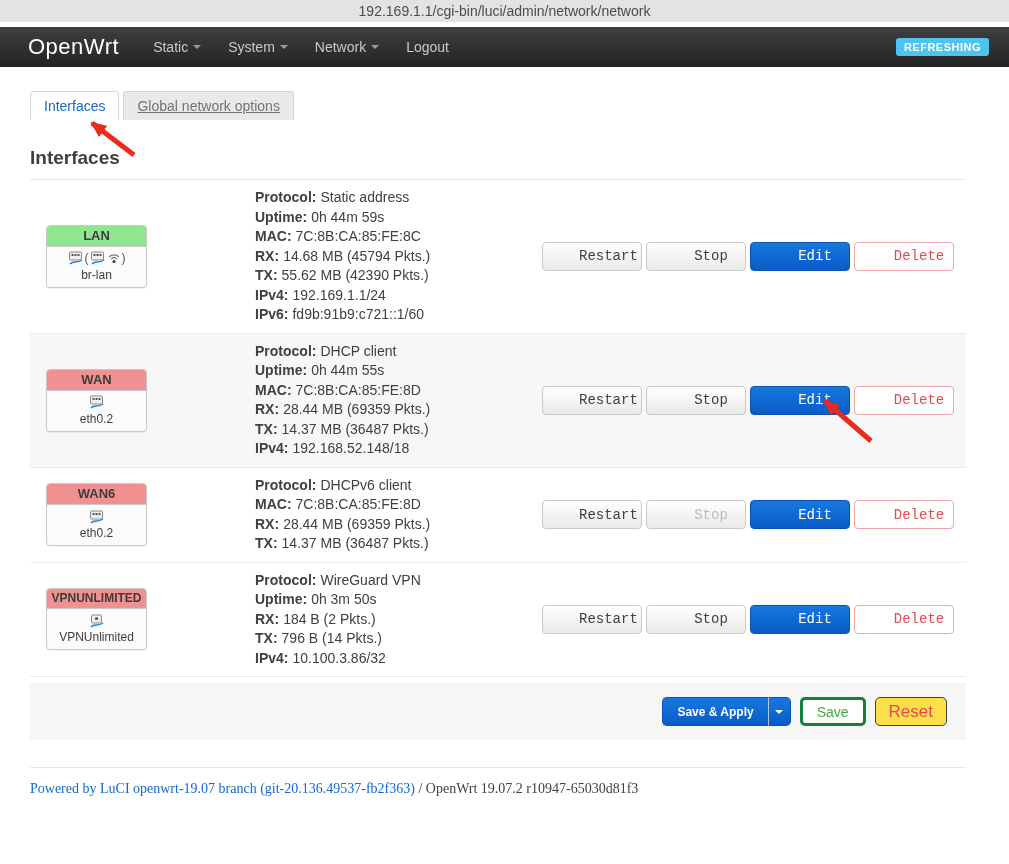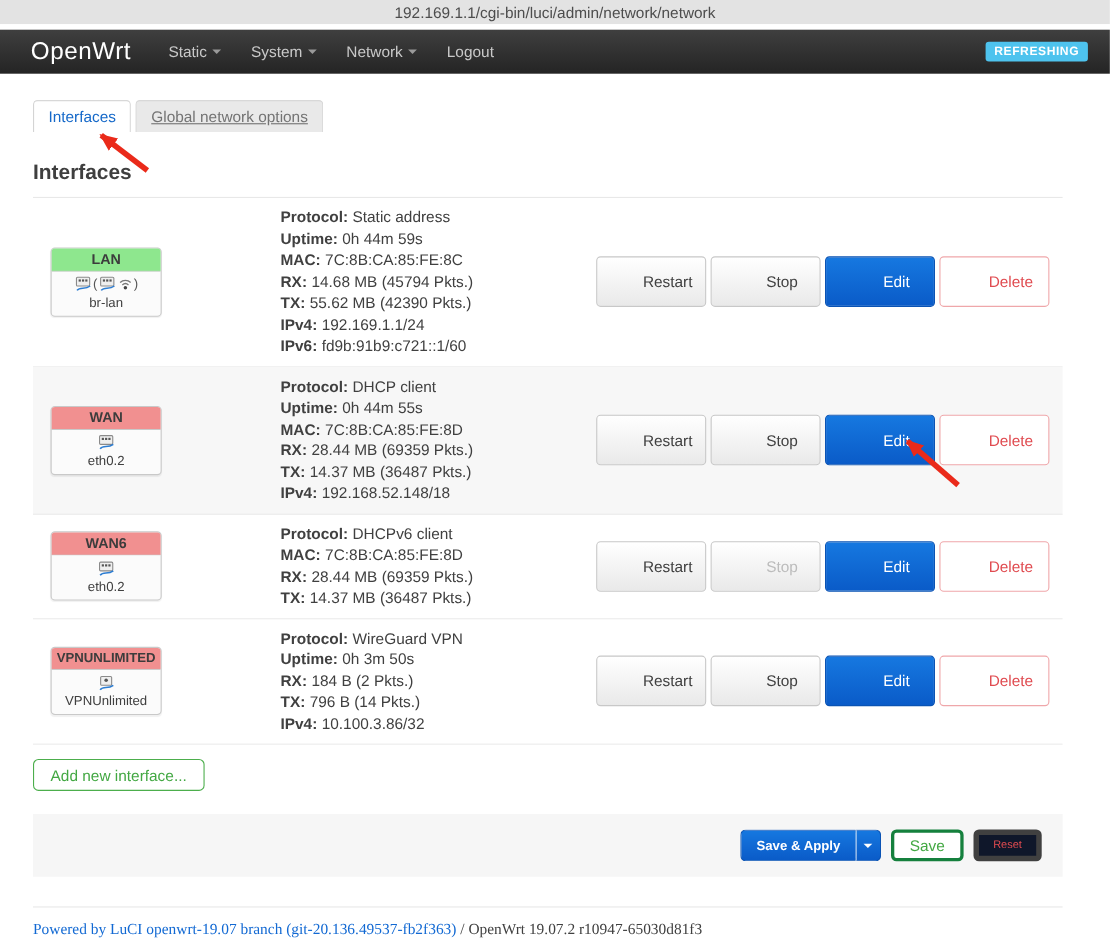--- a/index.html
+++ b/index.html
@@ -51,22 +51,22 @@
   }
   .hdr-green { background:#8ee78e; }
   .hdr-red   { background:#f19090; }
   .iface-body { padding:4px 0 5px; }
   .iface-icons { height:15px; display:flex; justify-content:center; align-items:center; gap:1px; color:#555; font-size:12px; }
   .iface-dev { font-size:12px; color:#404040; margin-top:2px; }
   .cell-details { flex:1; font-size:14px; line-height:19.5px; color:#404040; }
   .dline b { margin-right:4px; }
   .cell-actions { width:424px; flex:none; display:flex; gap:4px; justify-content:flex-end; padding-right:12px; }
   .btn {
-    width:100px; height:46px; font-size:14px; border-radius:4px; border:1px solid #c8c8c8;
-    background:linear-gradient(#ffffff,#e9e9e9); color:#404040; font-family:Liberation Sans, sans-serif; cursor:pointer;padding-left:36px;
+    width:100px; height:29px; font-size:14px; border-radius:4px; border:1px solid #c8c8c8;
+    background:linear-gradient(#ffffff,#e9e9e9); color:#404040; font-family:Liberation Mono, monospace; cursor:pointer;padding-left:36px;
   }
   .btn-primary { background:linear-gradient(#1678e0,#0a5bc8); border-color:#0a53b4; color:#fff; }
   .btn-danger  { background:#fff; color:#e04b50; border-color:#efa7aa; }
   .btn-disabled { color:#bcbcbc; }
   
   .add-row { padding:13px 0 15px; }
   .btn-add {
     height:29px; padding:0 15px; border-radius:5px; border:1px solid #4cae4c; background:#fff;
     color:#43a843; font-size:14px; font-family:inherit; cursor:pointer;
   }
@@ -80,21 +80,21 @@
     font-weight:bold; font-size:12px; border:1px solid #0a53b4; border-right:none;
     border-radius:5px 0 0 5px; font-family:inherit; cursor:pointer;
   }
   .btn-sa-caret {
     width:23px; height:29px; background:linear-gradient(#1678e0,#0a5bc8);
     border:1px solid #0a53b4; border-left:1px solid rgba(255,255,255,.65);
     border-radius:0 5px 5px 0; display:flex; align-items:center; justify-content:center; cursor:pointer;
   }
   .caret-white { width:0; height:0; border:4px solid transparent; border-top-color:#fff; margin-top:4px; }
   .btn-save  { height:29px; padding:0 14px; border-radius:5px; border:3px solid #15803d; background:#fff; color:#43a843; font-size:14px; font-family:inherit; cursor:pointer; }
-  .btn-reset { height:29px; padding:0 13px; border-radius:5px; border:5px solid #404040; background:#0f172a; color:#e04b50; font-size:10px; font-family:inherit; cursor:pointer; }
+  .btn-reset { height:29px; padding:0 13px; border-radius:5px; border:1px solid #404040; background:#fde047; color:#e04b50; font-size:17px; font-family:inherit; cursor:pointer; }
   
   .footer { margin:27px 0 0 30px; width:936px; }
   .footer .rule { margin-bottom:13px; }
   .footer-text { font-size:14px; color:#404040;font-family:Liberation Serif, serif; }
   .footer-text a { color:#1269d3; text-decoration:none; }
   
   .arrow { position:absolute; pointer-events:none; }
 </style>
 </head>
 <body>
@@ -273,23 +273,20 @@
       <div class="dline"><b>IPv4:</b><span>10.100.3.86/32</span></div>
     </div>
     <div class="cell-actions">
       <button class="btn">Restart</button>
       <button class="btn">Stop</button>
       <button class="btn btn-primary">Edit</button>
       <button class="btn btn-danger">Delete</button>
     </div>
   </div>
 
-  <div class="add-row">
-    <button class="btn-add">Add new interface...</button>
-  </div>
 
   <div class="action-bar">
     <span class="btn-sa">
       <button class="btn-sa-main">Save &amp; Apply</button>
       <span class="btn-sa-caret">
         <span class="caret-white"></span>
       </span>
     </span>
     <button class="btn-save">Save</button>
     <button class="btn-reset">Reset</button>

